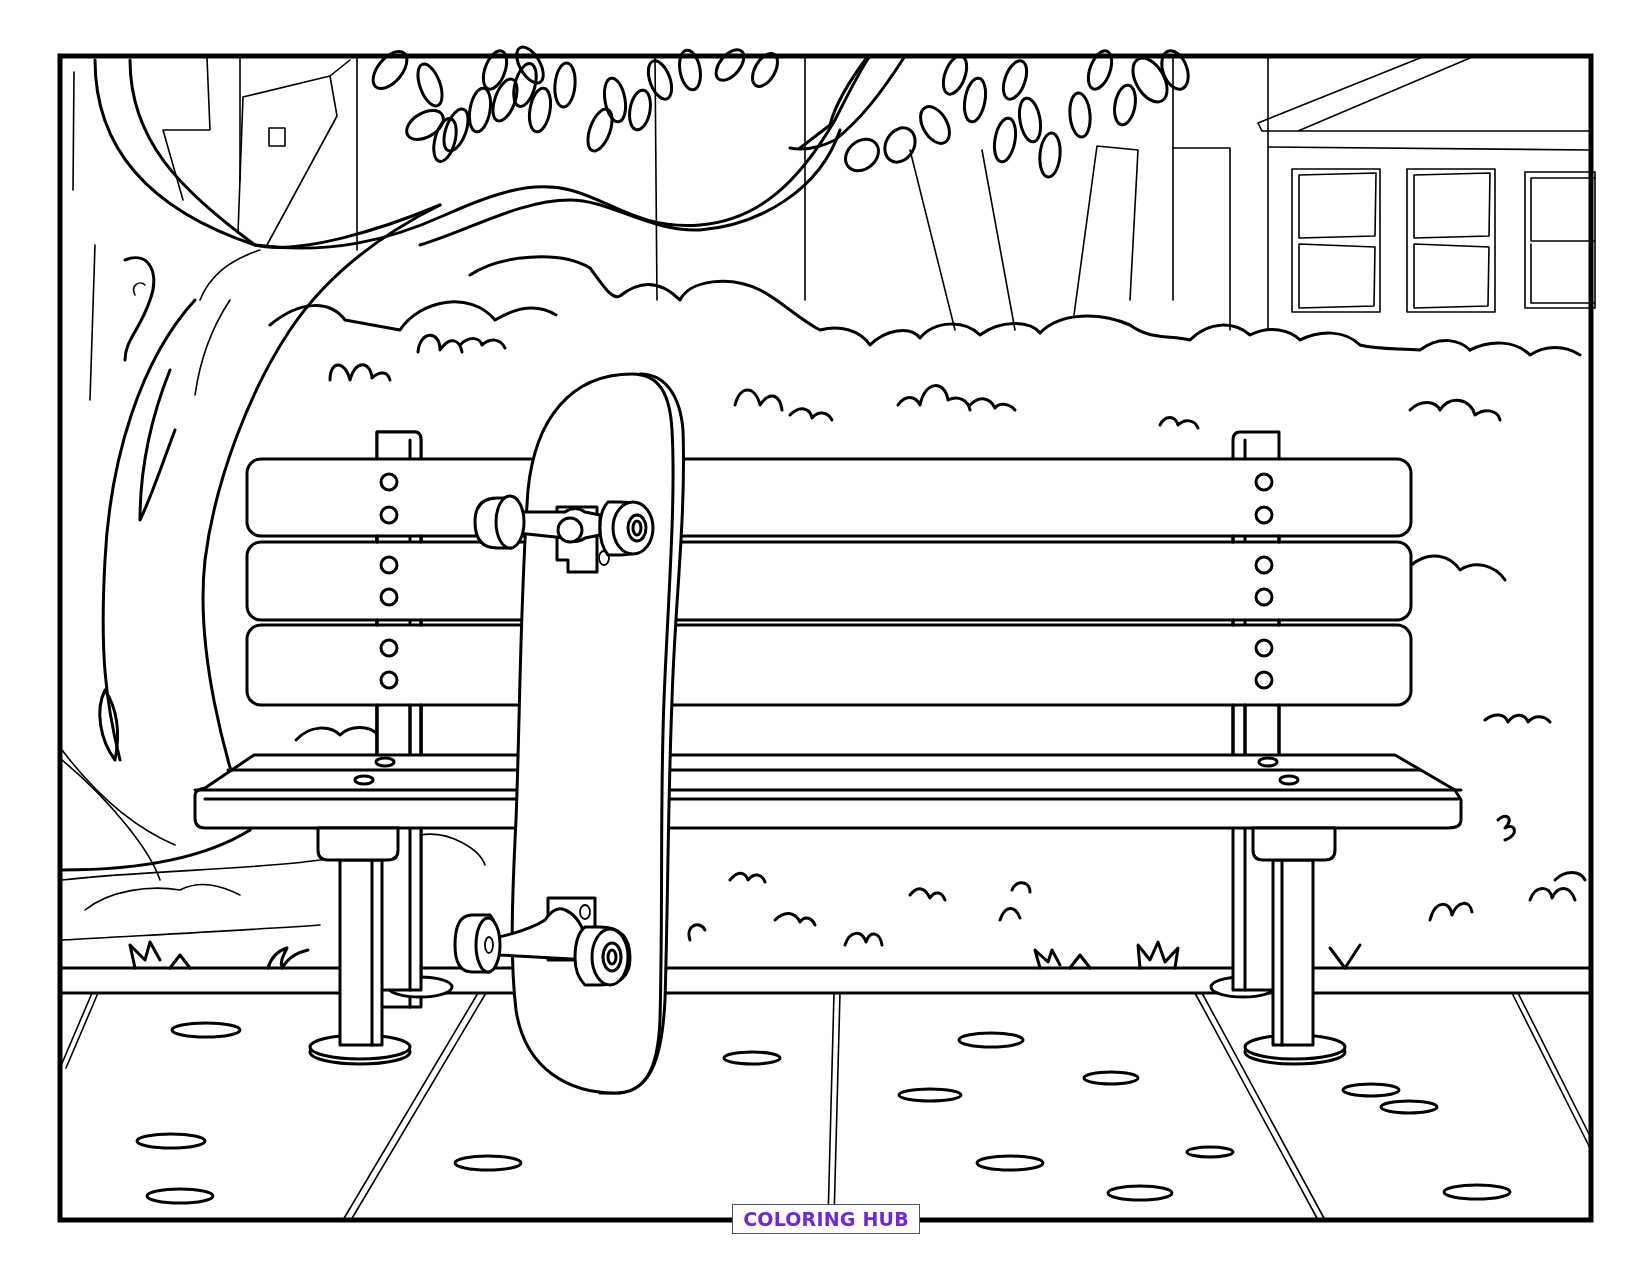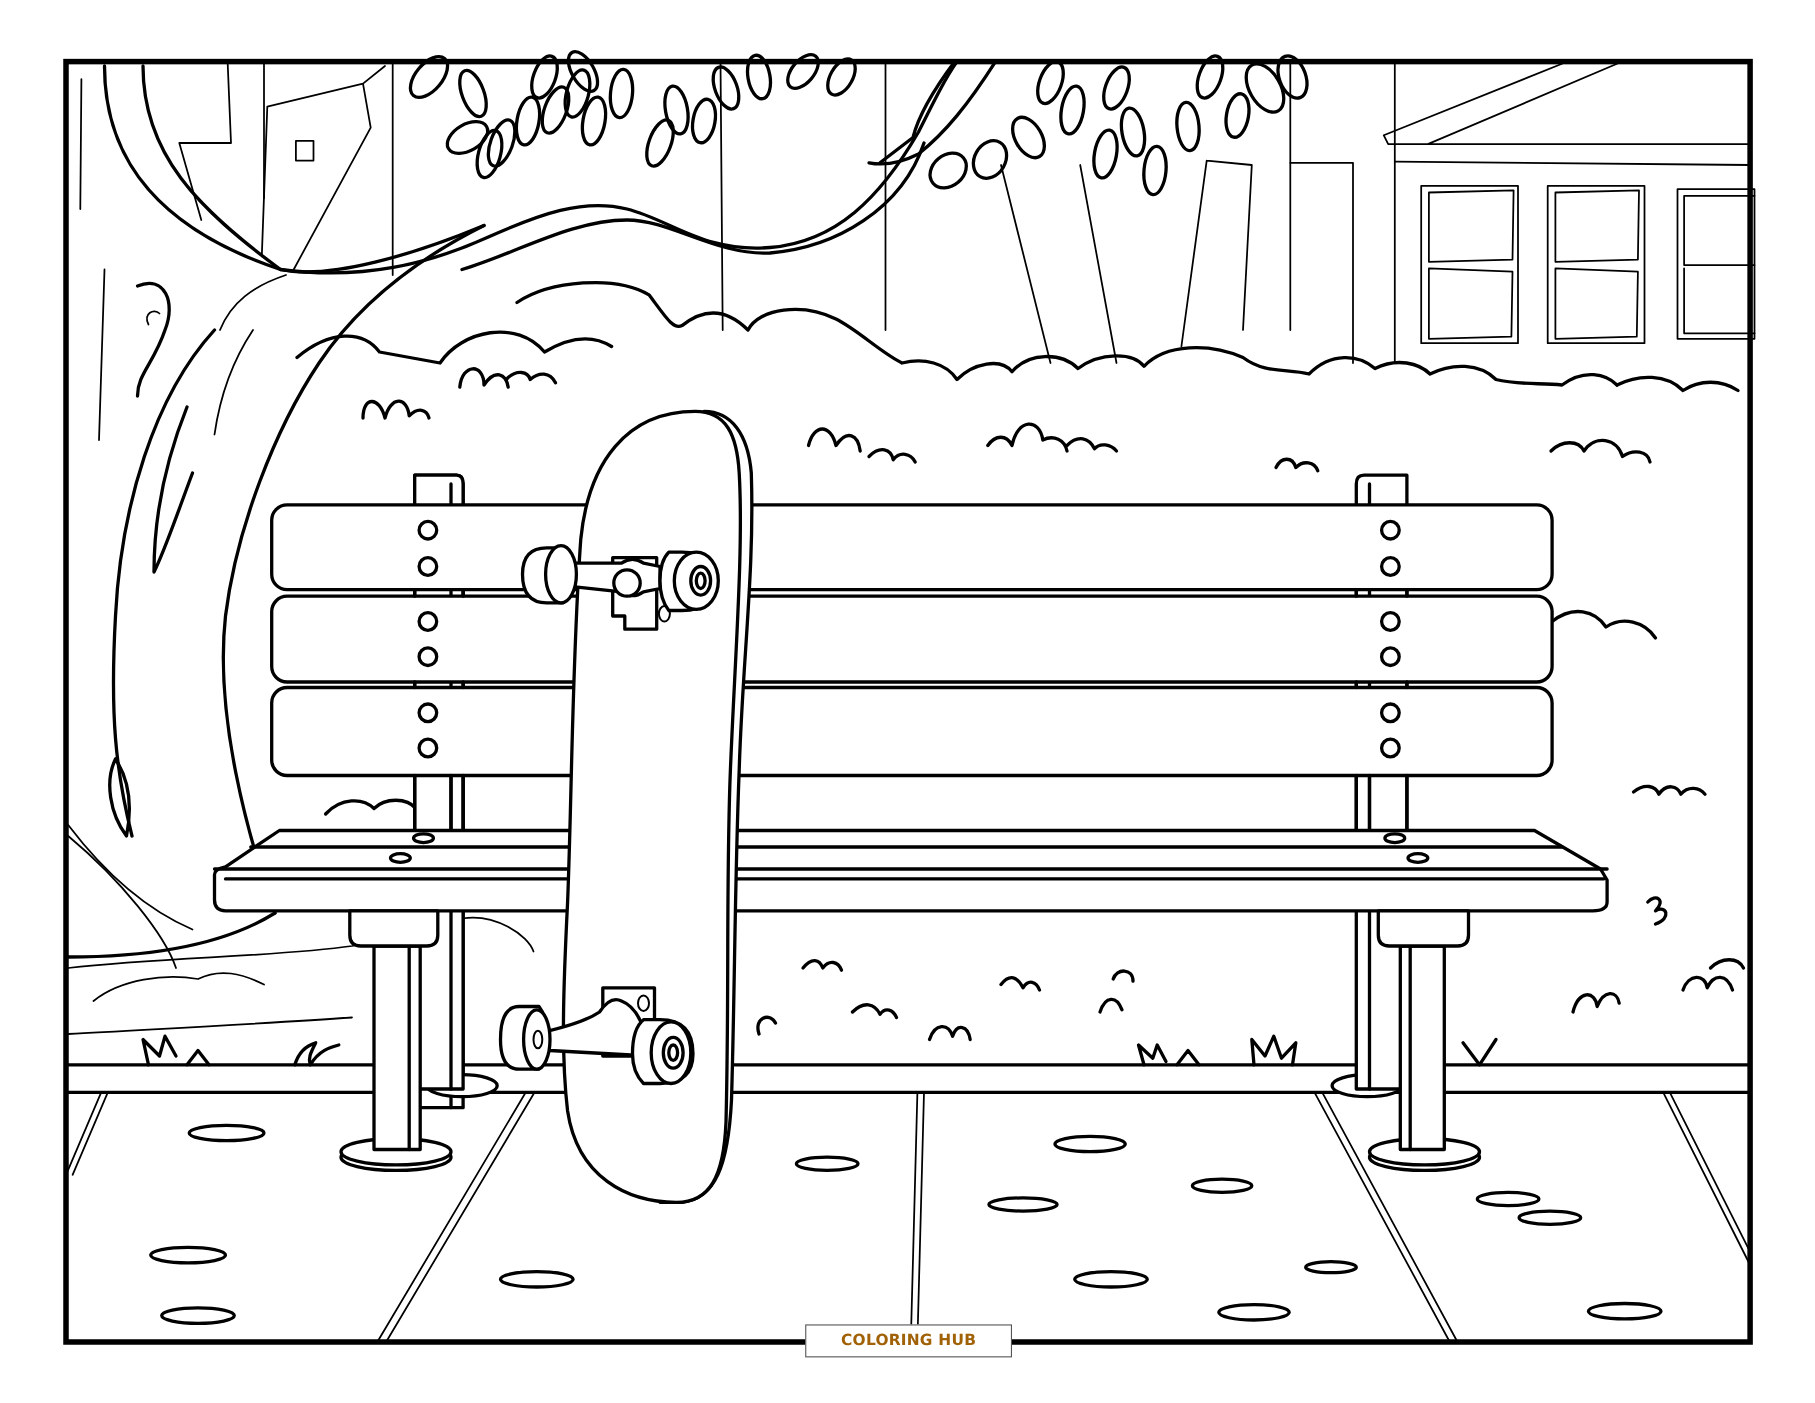--- a/index.html
+++ b/index.html
@@ -7,21 +7,21 @@
   #scene { position: absolute; left: 0; top: 0; width: 1650px; height: 1275px; }
   .ln { fill: none; stroke: #000; stroke-width: 3; stroke-linecap: round; stroke-linejoin: round; }
   .lt { fill: none; stroke: #000; stroke-width: 1.6; stroke-linecap: round; stroke-linejoin: round; }
   .fw { fill: #fff; stroke: #000; stroke-width: 3; stroke-linejoin: round; }
   .fwt { fill: #fff; stroke: #000; stroke-width: 1.8; stroke-linejoin: round; }
   .frame { fill: none; stroke: #000; stroke-width: 5; }
   .label {
     position: absolute; left: 732px; top: 1204px; width: 188px; height: 30px;
     background: #fff; border: 1.5px solid #555; box-sizing: border-box;
     display: flex; align-items: center; justify-content: center;
-    font-family: "DejaVu Sans", sans-serif; font-weight: bold; font-size: 14px; color: #a16207;
+    font-family: "DejaVu Sans", sans-serif; font-weight: bold; font-size: 19px; color: #6d28d9;
     letter-spacing: 0.2px;
   }
 </style>
 </head>
 <body>
 
 <svg id="scene" viewBox="0 0 1650 1275" xmlns="http://www.w3.org/2000/svg">
 
   <g>
     <path class="lt" d="M655 56 L657 300"></path>

